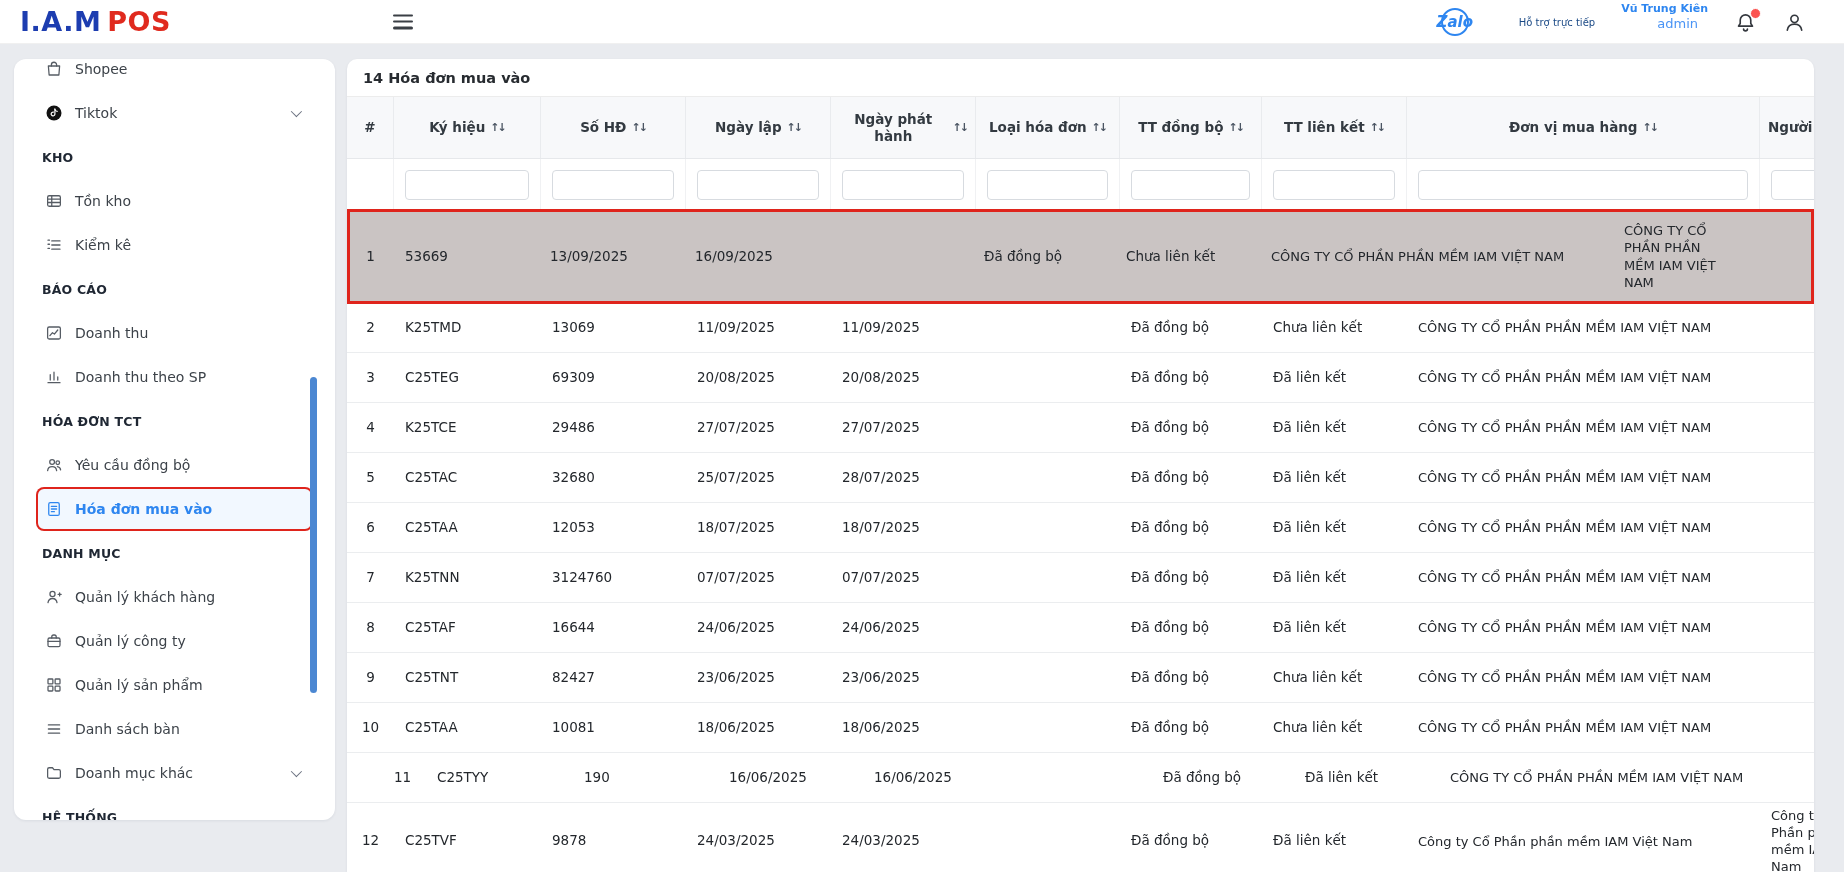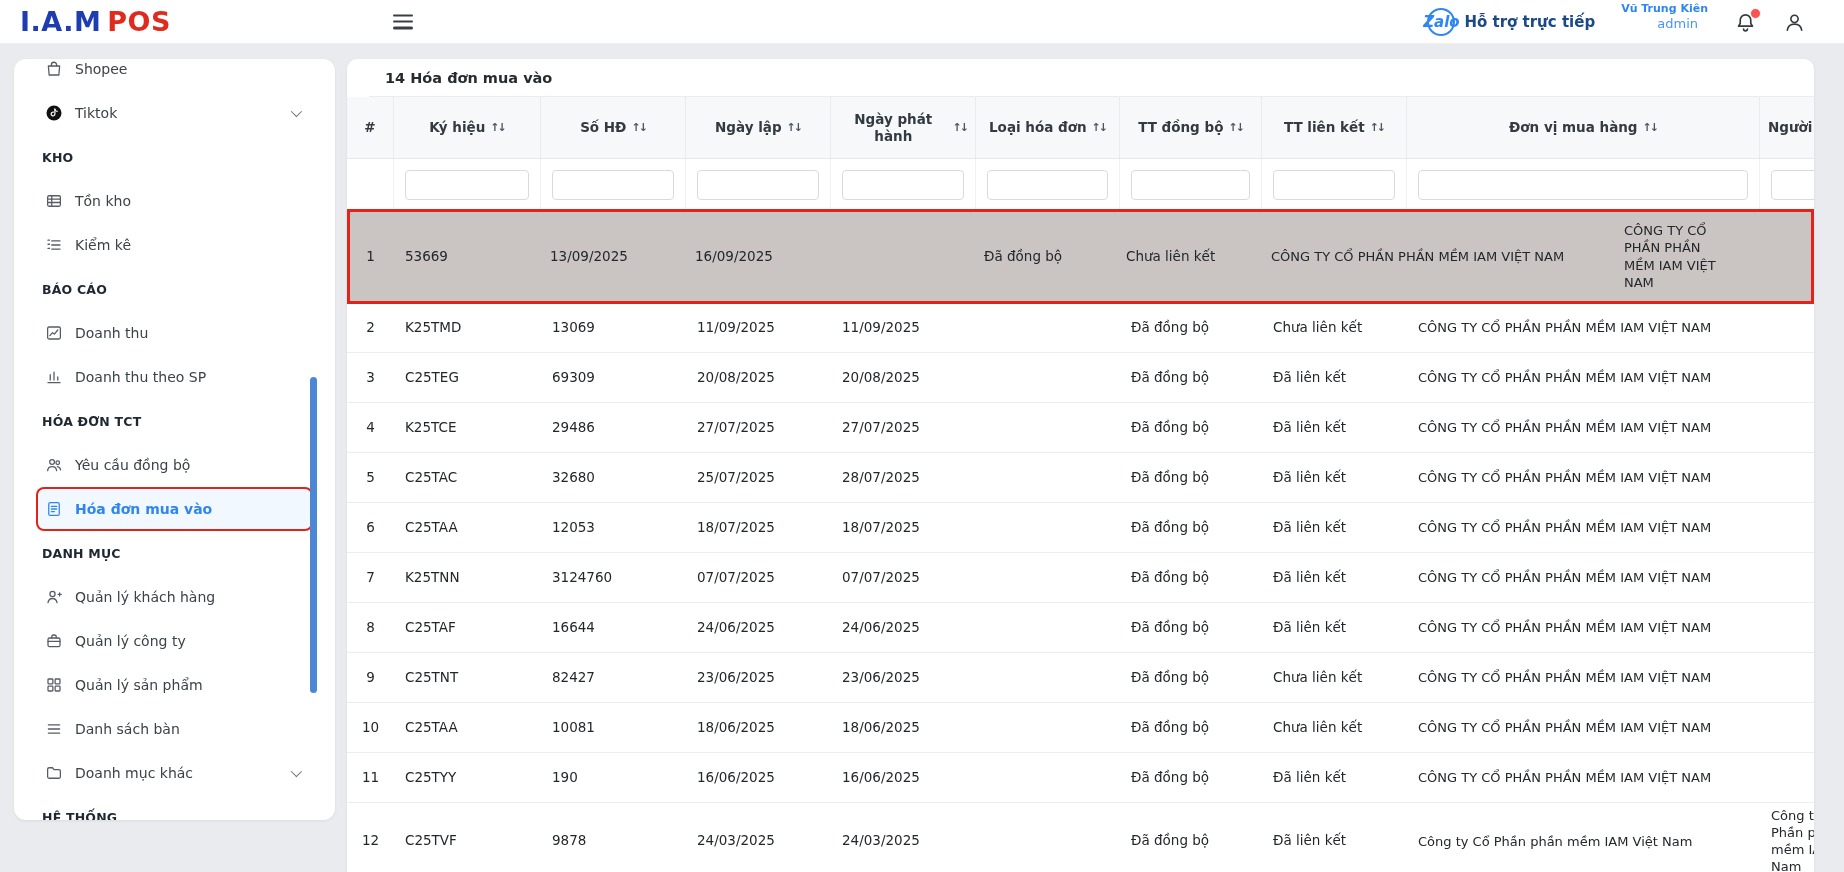--- a/index.html
+++ b/index.html
@@ -13,21 +13,21 @@
   .brand .b1 { color:var(--brand-blue,#1d3db0); }
   .brand .b2 { color:var(--brand-red,#e02a1e); margin-left:6px; }
   .hamburger { position:absolute; left:389px; top:50%; transform:translateY(-50%); background:none; border:none;
                display:flex; flex-direction:column; gap:4px; cursor:pointer; padding:4px; }
   .hamburger span { width:20px; height:2.4px; background:#3a3f45; border-radius:2px; display:block; }
   .tb-right { position:absolute; right:38px; top:0; height:44px; display:flex; align-items:center; gap:26px; }
   .zalo-chip { display:flex; align-items:center; gap:9px; cursor:pointer; }
   .zalo-circle { width:28px; height:28px; border-radius:50%; border:2px solid var(--accent-blue,#2e86f0);
                  color:var(--accent-blue,#2e86f0); font-size:15px; font-weight:700; font-style:italic;
                  display:flex; align-items:center; justify-content:center; background:#fff; }
-  .support-label { color:var(--support-navy,#1b4a86); font-weight:700; font-size:15px; }
+  .support-label { color:var(--support-navy,#1b4a86); font-weight:400; font-size:10px;margin-left:41px; }
   .tb-user { text-align:right; margin-top:-9px; line-height:1.3; }
   .user-name { color:var(--accent-blue,#2e86f0); font-weight:700; font-size:11px; }
   .user-role { color:#4a94f5; font-size:13px; padding-right:10px; }
   .bell-wrap { position:relative; cursor:pointer; color:#34383e; display:flex; }
   .bell-wrap svg { width:23px; height:23px; }
   .badge-dot { position:absolute; top:-3px; right:-4px; width:11px; height:11px; border-radius:50%;
                background:var(--badge-red,#fb5350); border:1.5px solid #fff; }
   .profile-wrap { cursor:pointer; color:#34383e; display:flex; }
   .profile-wrap svg { width:23px; height:23px; }
 
@@ -47,21 +47,21 @@
   .sb-item.annotated { box-shadow:inset 0 0 0 2px var(--annotation-red,#df241c); }
   .sb-section { height:44px; display:flex; align-items:center; padding:0 28px; font-size:12.5px;
                 font-weight:700; color:#1f2733; letter-spacing:.2px; }
   .sb-scrollbar { position:absolute; right:18px; top:318px; width:7px; height:316px;
                   background:var(--scrollbar-blue,#4b87d2); border-radius:4px; cursor:grab; }
 
   
   .main-card { position:absolute; left:347px; top:59px; width:1467px; height:813px; background:#fff;
                border-radius:10px 10px 0 0; overflow:hidden; box-shadow:0 1px 3px rgba(20,30,50,.07); }
   .main-title { height:38px; display:flex; align-items:center; padding:0 16px; font-weight:700;
-                font-size:14.5px; color:#272b30; border-bottom:1px solid #ececec;margin-left:22px; }
+                font-size:14.5px; color:#272b30; border-bottom:1px solid #ececec; }
 
   .t-header { display:flex; background:#f7f8fa; border-bottom:1px solid #e6e8eb; min-height:62px; width:1533px; }
   .t-hcell { display:flex; align-items:center; justify-content:center; text-align:center; font-weight:700;
              font-size:13.5px; color:#333a41; border-right:1px solid #e9ebee; padding:4px 8px; flex:none;
              line-height:1.25; cursor:pointer; }
   .t-hcell.col-h-nguoi_ban { justify-content:flex-start; text-align:left; }
   .t-hcell.col-h-index { cursor:default; }
   .sort { margin-left:5px; font-size:11px; color:#4b5563; letter-spacing:-2px; white-space:nowrap; }
 
   .t-filter { display:flex; border-bottom:1px solid #e6e8eb; height:52px; align-items:center; width:1533px; }
@@ -439,21 +439,21 @@
         <div class="t-cell col-so_hd" style="width: 145px;">10081</div>
         <div class="t-cell col-ngay_lap" style="width: 145px;">18/06/2025</div>
         <div class="t-cell col-ngay_phat_hanh" style="width: 145px;">18/06/2025</div>
         <div class="t-cell col-loai_hoa_don" style="width: 144px;"></div>
         <div class="t-cell col-tt_dong_bo" style="width: 142px;">Đã đồng bộ</div>
         <div class="t-cell col-tt_lien_ket" style="width: 145px;">Chưa liên kết</div>
         <div class="t-cell col-don_vi_mua_hang" style="width: 353px;">CÔNG TY CỔ PHẦN PHẦN MỀM IAM VIỆT NAM</div>
         <div class="t-cell col-nguoi_ban" style="width: 120px;"></div>
       </div>
       <div class="t-row">
-        <div class="t-cell col-index" style="width: 47px;">11</div>
+        <div class="t-cell col-index" style="width: 47px; margin-left: 32px;">11</div>
         <div class="t-cell col-ky_hieu" style="width: 147px;">C25TYY</div>
         <div class="t-cell col-so_hd" style="width: 145px;">190</div>
         <div class="t-cell col-ngay_lap" style="width: 145px;">16/06/2025</div>
         <div class="t-cell col-ngay_phat_hanh" style="width: 145px;">16/06/2025</div>
         <div class="t-cell col-loai_hoa_don" style="width: 144px;"></div>
         <div class="t-cell col-tt_dong_bo" style="width: 142px;">Đã đồng bộ</div>
         <div class="t-cell col-tt_lien_ket" style="width: 145px;">Đã liên kết</div>
         <div class="t-cell col-don_vi_mua_hang" style="width: 353px;">CÔNG TY CỔ PHẦN PHẦN MỀM IAM VIỆT NAM</div>
         <div class="t-cell col-nguoi_ban" style="width: 120px;"></div>
       </div>

